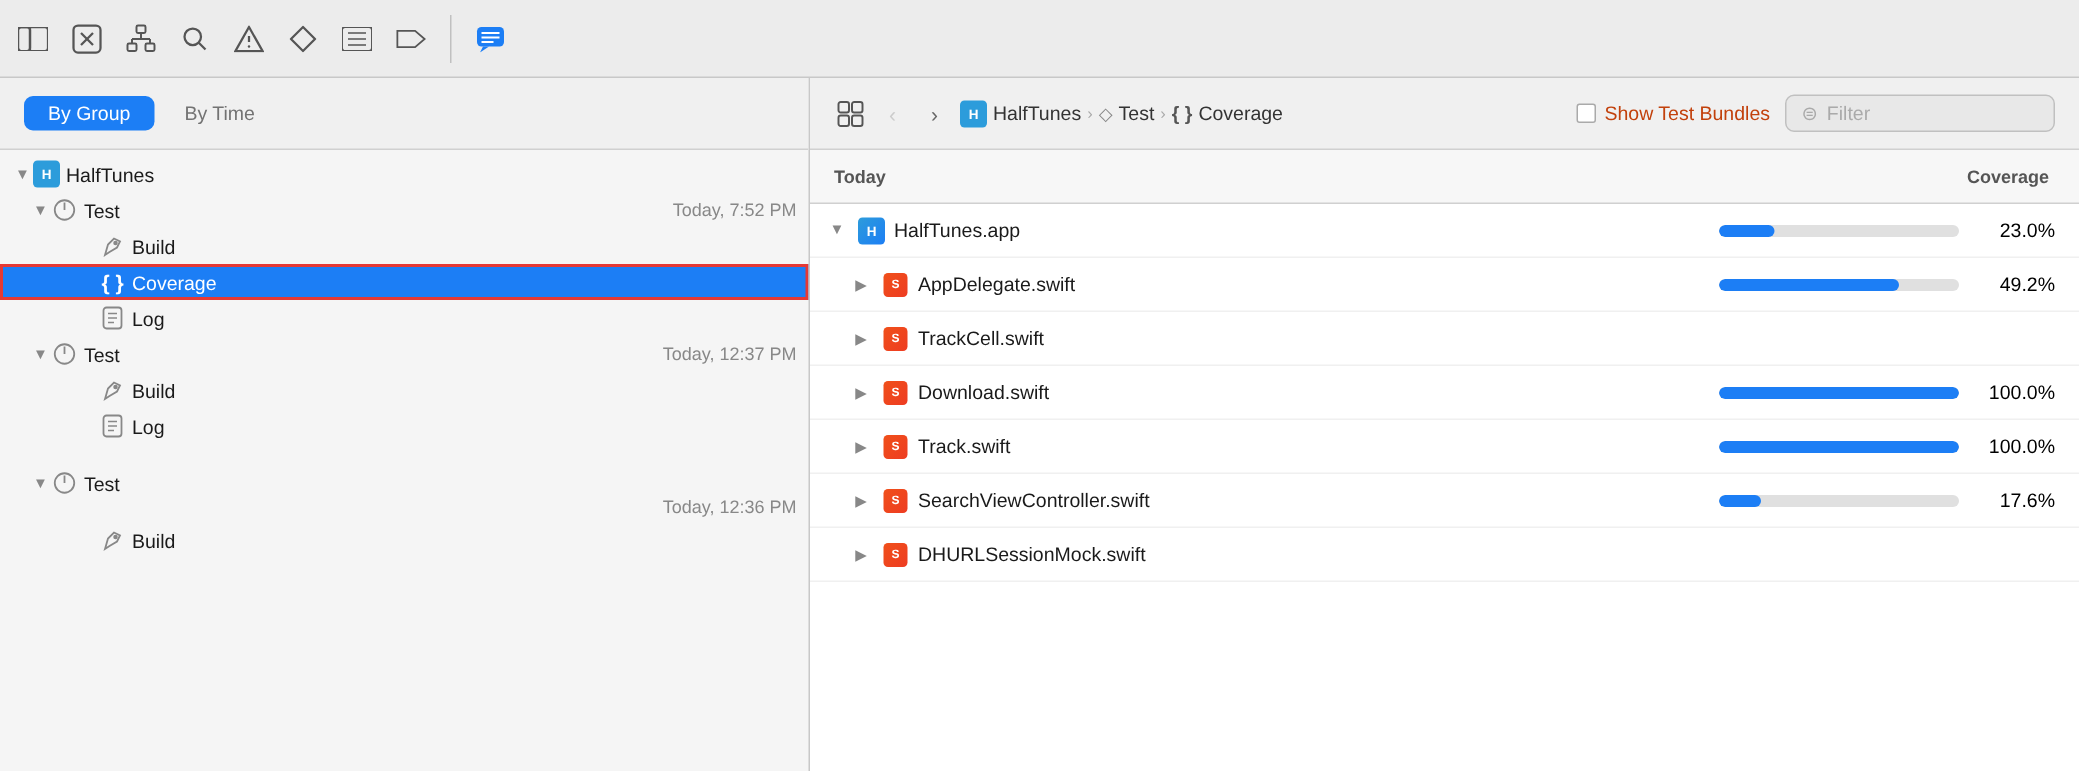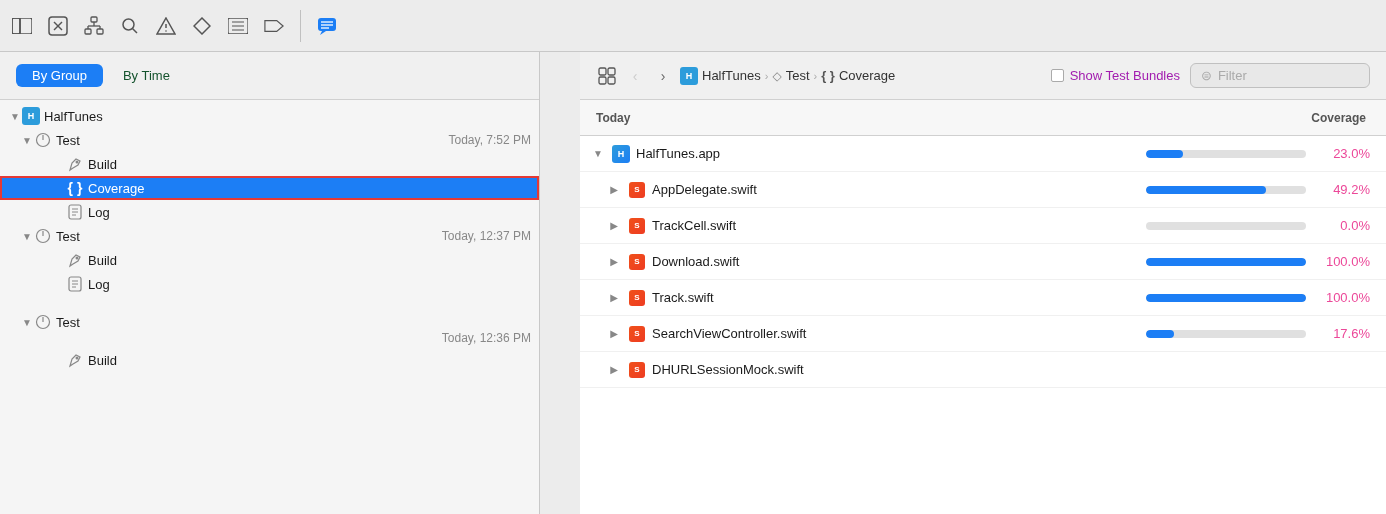--- a/index.html
+++ b/index.html
@@ -22,21 +22,20 @@
       color: #555;
       font-size: 16px;
       cursor: pointer;
     }
 
     
     .main-area {
       display: flex;
       flex: 1;
       overflow: hidden;
-      gap: 40px;
     }
 
     
     .sidebar {
       width: 540px;
       flex: 0 0 540px;
       background: #f5f5f5;
       border-right: 1px solid #c8c8c8;
       display: flex;
       flex-direction: column;
@@ -52,21 +51,21 @@
       border-bottom: 1px solid #d0d0d0;
     }
     .seg-btn {
       padding: 4px 16px;
       border-radius: 6px;
       font-size: 13px;
       font-weight: 500;
       cursor: pointer;
       border: none;
       background: transparent;
-      color: #14532d;
+      color: #737373;
     }
     .seg-btn.active {
       background: #1c7ef5;
       color: #fff;
     }
 
     .sidebar-tree {
       flex: 1;
       overflow-y: auto;
       padding: 4px 0;
@@ -171,21 +170,21 @@
       margin-left: auto;
       display: flex;
       align-items: center;
       gap: 10px;
     }
     .show-bundles {
       display: flex;
       align-items: center;
       gap: 6px;
       font-size: 13px;
-      color: #a21caf;
+      color: #c2410c;
       cursor: pointer;
     }
     .checkbox {
       width: 13px;
       height: 13px;
       border: 1px solid #aaa;
       border-radius: 2px;
       background: #fff;
       display: inline-block;
     }
@@ -264,21 +263,21 @@
     }
     .progress-bar-fill {
       height: 100%;
       background: #1c7ef5;
       border-radius: 4px;
     }
     .coverage-pct {
       width: 54px;
       text-align: right;
       font-size: 13px;
-      color: #ec4899;
+      color: #000000;
     }
     .row-expand {
       width: 16px;
       display: flex;
       align-items: center;
       justify-content: center;
       color: #888;
       font-size: 10px;
     }
     .file-icon {
@@ -649,26 +648,20 @@
       </div>
 
       <div class="table-row">
         <div class="row-name row-name-indent">
           <span class="row-expand">▶</span>
           <span class="file-icon">
             <div class="swift-icon">S</div>
           </span>
           <span>TrackCell.swift</span>
         </div>
-        <div class="row-coverage">
-          <div class="progress-bar-container">
-            <div class="progress-bar-fill" style="width:0%;"></div>
-          </div>
-          <span class="coverage-pct">0.0%</span>
-        </div>
       </div>
 
       <div class="table-row">
         <div class="row-name row-name-indent">
           <span class="row-expand">▶</span>
           <span class="file-icon">
             <div class="swift-icon">S</div>
           </span>
           <span>Download.swift</span>
         </div>

